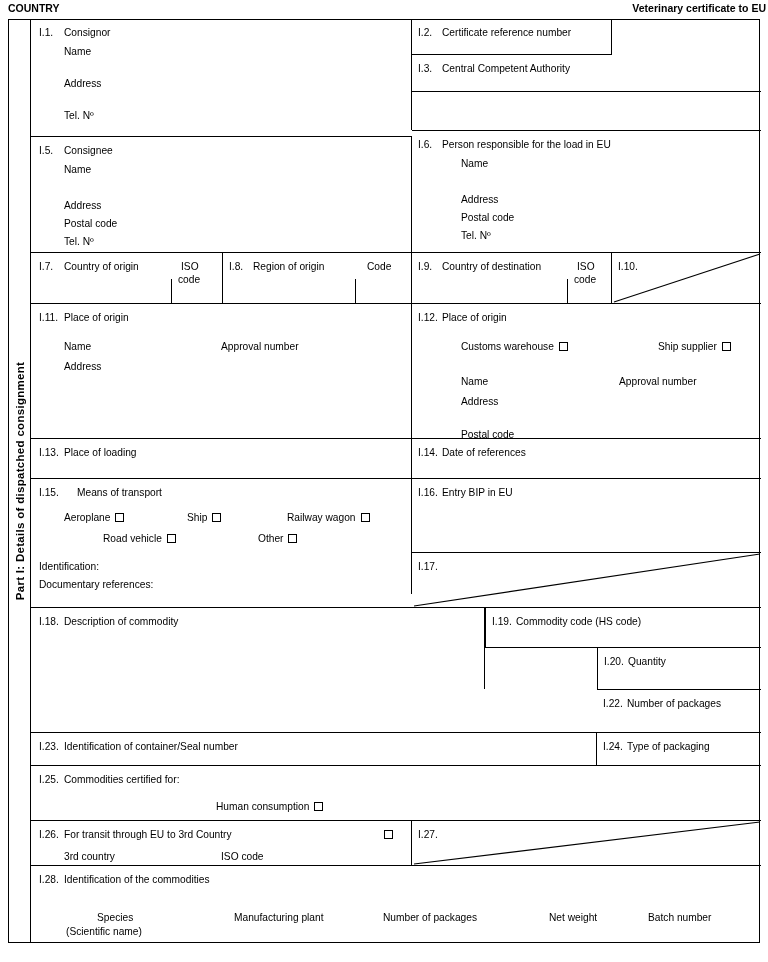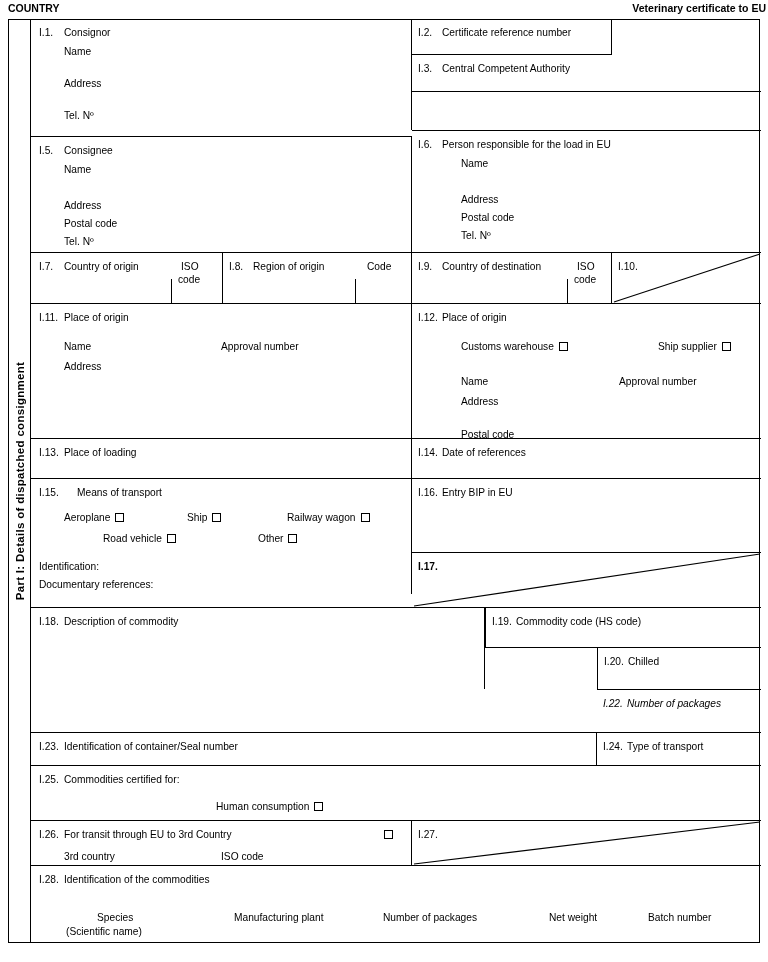--- a/index.html
+++ b/index.html
@@ -279,55 +279,55 @@
       <span class="sub" style="left:8px; top:82px;">Identification:</span>
       <span class="sub" style="left:8px; top:100px;">Documentary references:</span>
     </div>
 
     <div class="cell bt bb" style="left:381px; top:458px; width:349px; height:75px;">
       <span class="num" style="left:6px; top:8px;">I.16.</span>
       <span class="lbl" style="left:30px; top:8px;">Entry BIP in EU</span>
     </div>
 
     <div class="cell" style="left:381px; top:533px; width:349px; height:54px;">
-      <span class="num" style="left:6px; top:8px;font-weight:bold;">I.17.</span>
+      <span class="num" style="left:6px; top:8px;">I.17.</span>
       <svg class="diag" viewBox="0 0 349 54" preserveAspectRatio="none">
         <line x1="2" y1="53" x2="348" y2="1"></line>
       </svg>
     </div>
 
     <div class="cell bt br" style="left:0; top:587px; width:454px; height:82px;">
       <span class="num" style="left:8px; top:8px;">I.18.</span>
       <span class="lbl" style="left:33px; top:8px;">Description of commodity</span>
     </div>
 
     <div class="cell bt bb bl" style="left:454px; top:587px; width:276px; height:41px;">
       <span class="num" style="left:6px; top:8px;">I.19.</span>
       <span class="lbl" style="left:30px; top:8px;">Commodity code (HS code)</span>
     </div>
 
     <div class="cell bl" style="left:566px; top:628px; width:164px; height:41px;">
       <span class="num" style="left:6px; top:8px;">I.20.</span>
-      <span class="lbl" style="left:30px; top:8px;">Chilled</span>
-    </div>
-
-
-    <div class="cell bt" style="left:566px; top:669px; width:164px; height:43px;font-style:italic;">
+      <span class="lbl" style="left:30px; top:8px;">Quantity</span>
+    </div>
+
+
+    <div class="cell bt" style="left:566px; top:669px; width:164px; height:43px;">
       <span class="num" style="left:6px; top:8px;">I.22.</span>
       <span class="lbl" style="left:30px; top:8px;">Number of packages</span>
     </div>
 
     <div class="cell bt br" style="left:0; top:712px; width:566px; height:33px;">
       <span class="num" style="left:8px; top:8px;">I.23.</span>
       <span class="lbl" style="left:33px; top:8px;">Identification of container/Seal number</span>
     </div>
 
     <div class="cell bt" style="left:566px; top:712px; width:164px; height:33px;">
       <span class="num" style="left:6px; top:8px;">I.24.</span>
-      <span class="lbl" style="left:30px; top:8px;">Type of transport</span>
+      <span class="lbl" style="left:30px; top:8px;">Type of packaging</span>
     </div>
 
     <div class="cell bt" style="left:0; top:745px; width:730px; height:55px;">
       <span class="num" style="left:8px; top:8px;">I.25.</span>
       <span class="lbl" style="left:33px; top:8px;">Commodities certified for:</span>
       <span class="sub" style="left:185px; top:35px;">
         <span>Human consumption</span><span class="cbx"></span>
       </span>
     </div>
 

